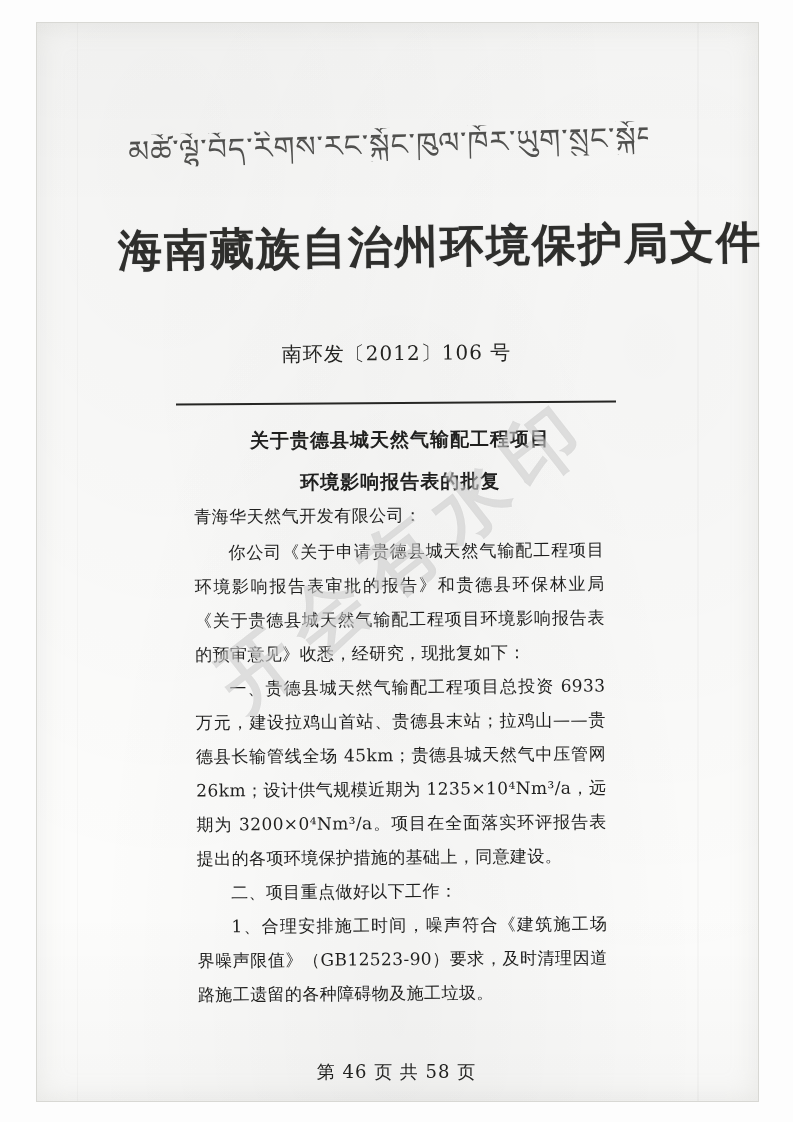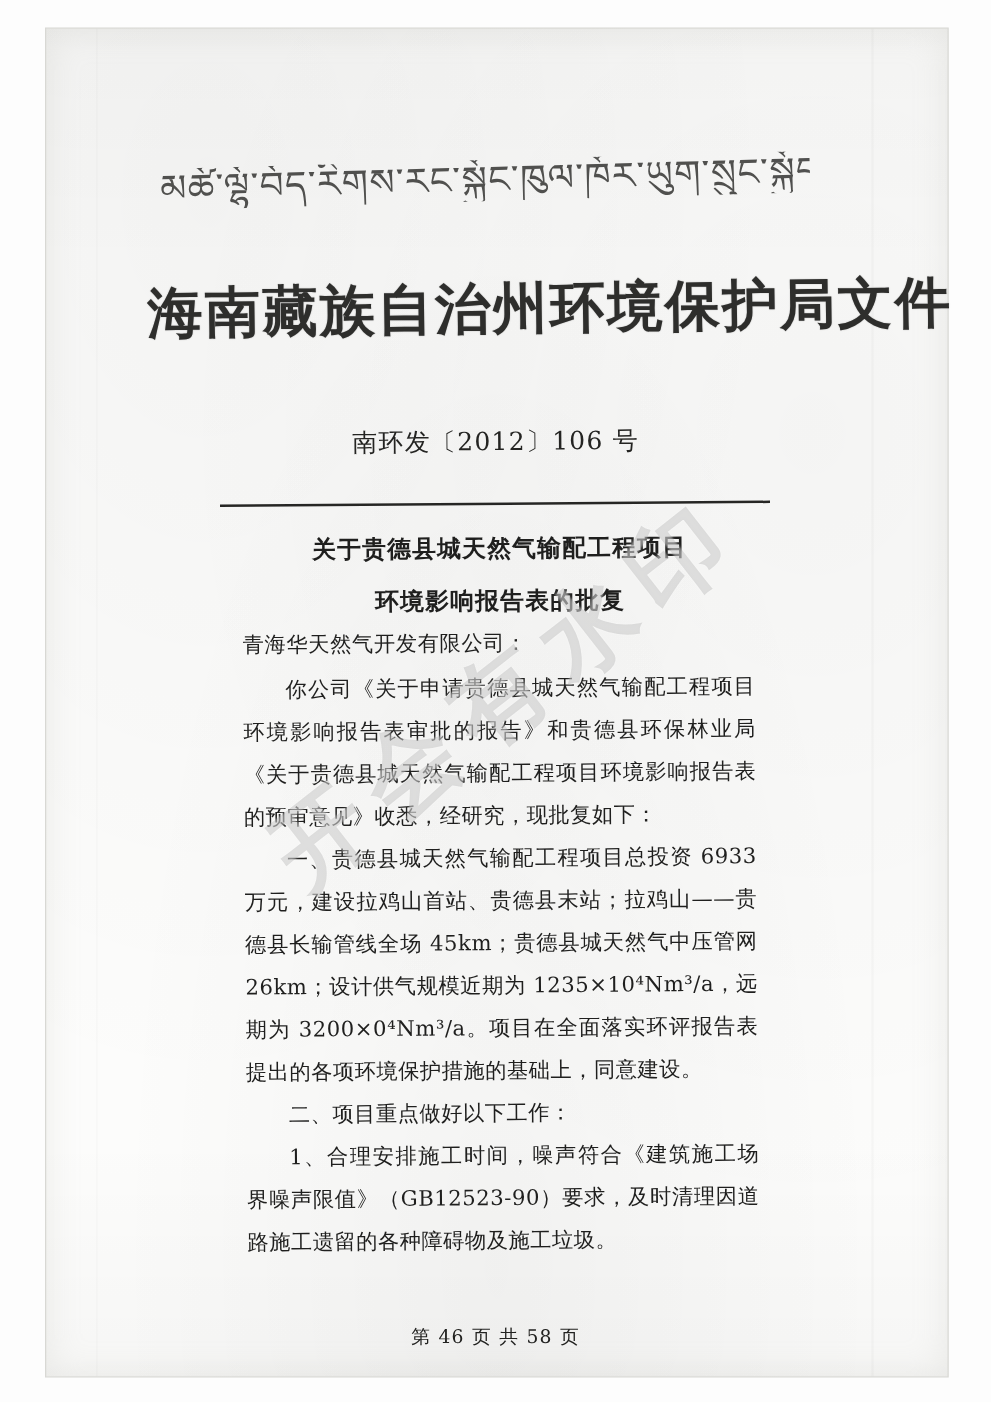--- a/index.html
+++ b/index.html
@@ -173,21 +173,21 @@
   }
 
   
   .footer {
     position: absolute;
     left: 0;
     top: 1060px;
     width: 793px;
     text-align: center;
     font-family: "DejaVu Serif", serif;
-    font-size: 15px;
+    font-size: 18px;
     color: #222220;
     letter-spacing: 1px;
   }
 
   
   .streak {
     position: absolute;
     background: rgba(0,0,0,0.025);
     pointer-events: none;
   }

